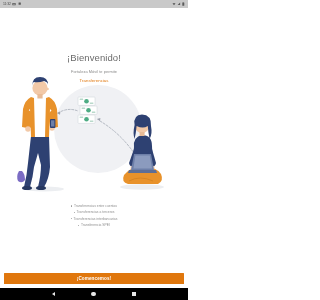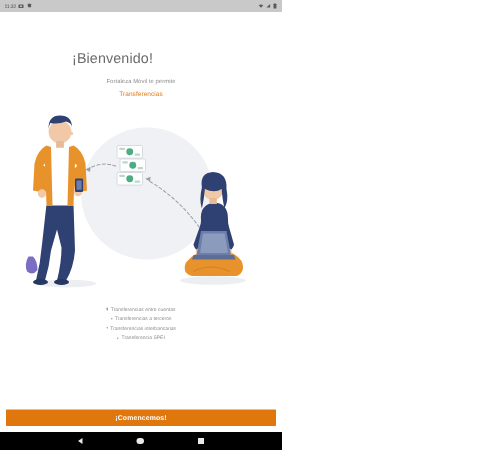--- a/index.html
+++ b/index.html
@@ -21,27 +21,26 @@
   .sb-left, .sb-right { display:flex; align-items:center; gap:1.5px; }
   .sb-time { font-size:3.4px; color:#4a4a4a; letter-spacing:-0.1px; }
   .sb-ico { display:block; }
 
   
   .content {
     position:absolute; top:8px; left:0; width:188px; height:265px;
     background:#fff;
   }
   .title {
-    text-align:left;
+    text-align:center;
     font-size:9.5px;
     color:#6b6b6b;
-    margin-top:26px;
+    margin-top:44px;
     font-weight:400;
     letter-spacing:0.1px;
-    padding-left:48px;
   }
   .subtitle {
     text-align:center;
     font-size:3.9px;
     color:#8a8a8a;
     margin-top:5.5px;
     letter-spacing:0.05px;
   }
   .link {
     text-align:center;

